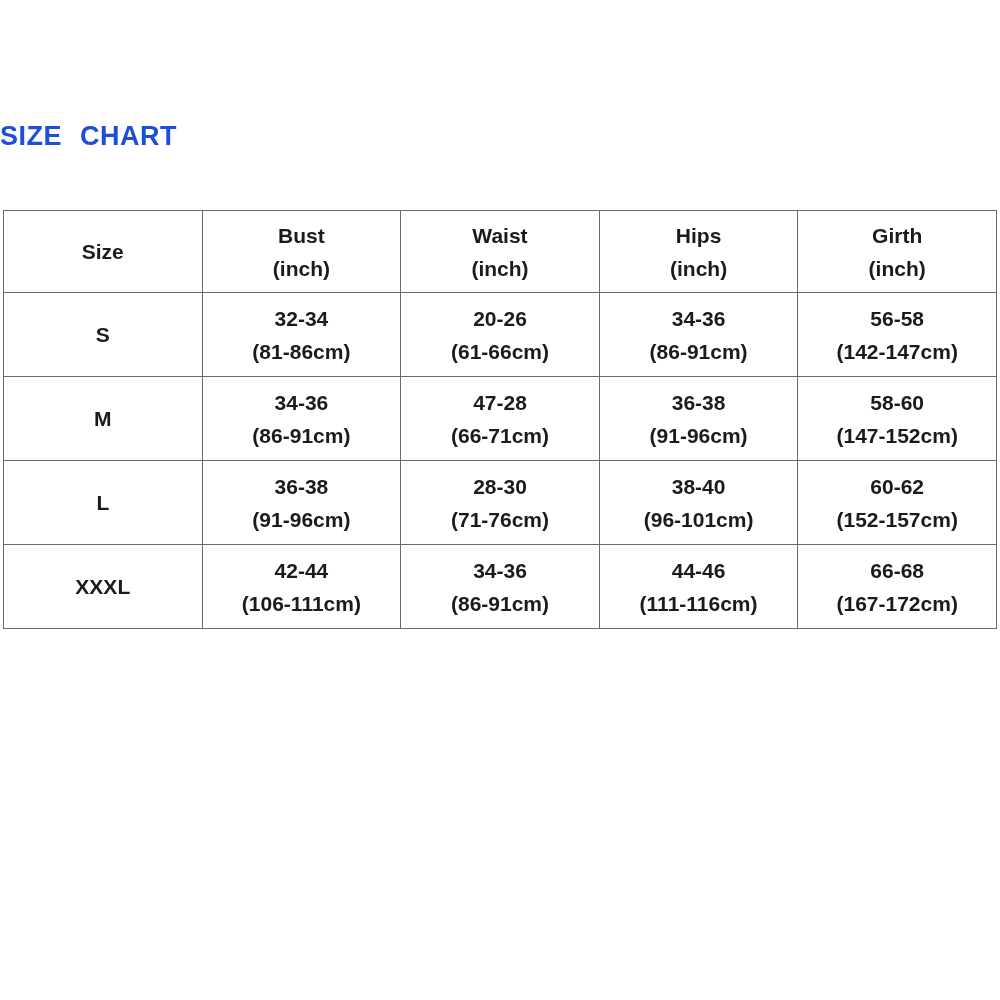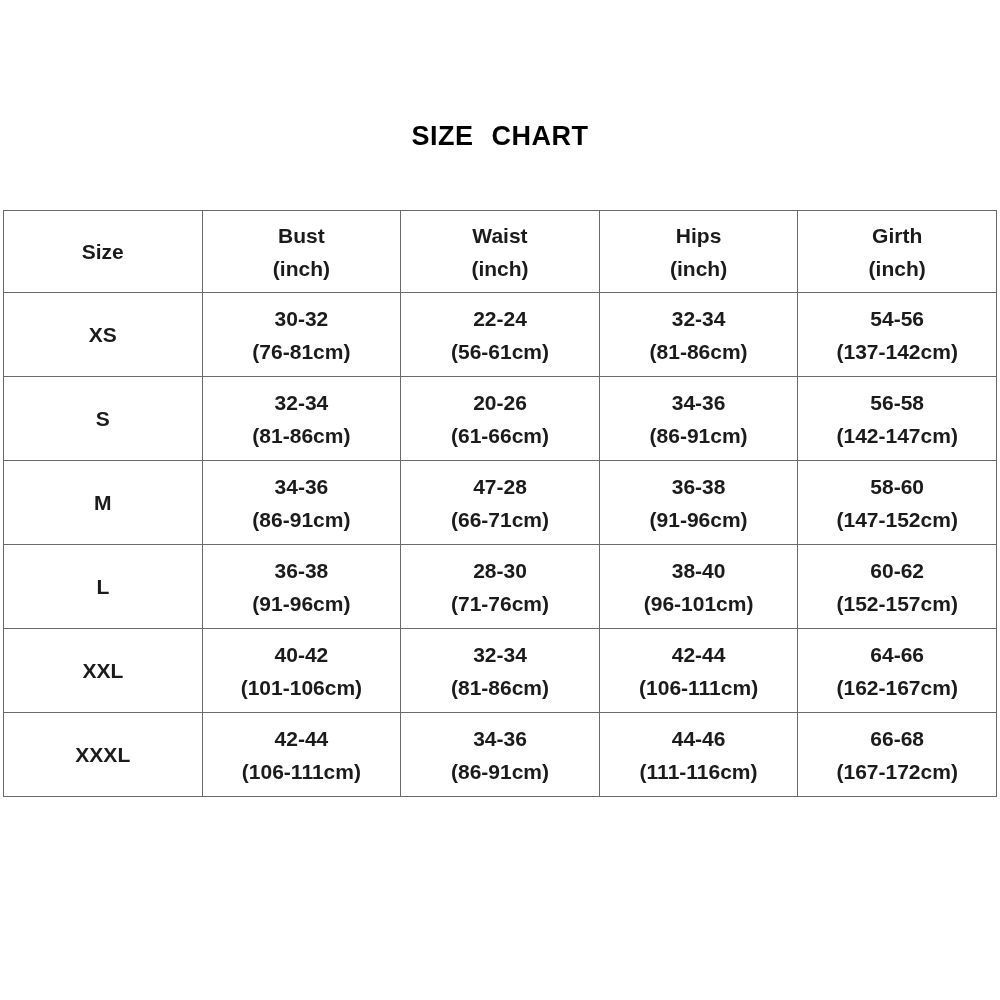--- a/index.html
+++ b/index.html
@@ -16,25 +16,25 @@
     width: 1000px;
     height: 1000px;
     background: #ffffff;
     overflow: hidden;
   }
   .page-title {
     position: absolute;
     top: 118px;
     left: 0;
     width: 100%;
-    text-align: center;
+    text-align: left;
     font-size: 27px;
     line-height: 36px;
     font-weight: bold;
-    color: #000000;
+    color: #1d4ed8;
     letter-spacing: 0.5px;
     word-spacing: 10px;
   }
   table.size-table {
     position: absolute;
     top: 182px;
     left: 3px;
     width: 994px;
     border-collapse: collapse;
     table-layout: fixed;
@@ -79,41 +79,20 @@
             <div class="line">Hips</div>
             <div class="line">(inch)</div>
           </th>
           <th>
             <div class="line">Girth</div>
             <div class="line">(inch)</div>
           </th>
         </tr>
     </thead>
     <tbody>
-        <tr>
-          <td>
-            <div class="line">XS</div>
-          </td>
-          <td>
-            <div class="line">30-32</div>
-            <div class="line">(76-81cm)</div>
-          </td>
-          <td>
-            <div class="line">22-24</div>
-            <div class="line">(56-61cm)</div>
-          </td>
-          <td>
-            <div class="line">32-34</div>
-            <div class="line">(81-86cm)</div>
-          </td>
-          <td>
-            <div class="line">54-56</div>
-            <div class="line">(137-142cm)</div>
-          </td>
-        </tr>
         <tr>
           <td>
             <div class="line">S</div>
           </td>
           <td>
             <div class="line">32-34</div>
             <div class="line">(81-86cm)</div>
           </td>
           <td>
             <div class="line">20-26</div>
@@ -165,41 +144,20 @@
             <div class="line">38-40</div>
             <div class="line">(96-101cm)</div>
           </td>
           <td>
             <div class="line">60-62</div>
             <div class="line">(152-157cm)</div>
           </td>
         </tr>
         <tr>
           <td>
-            <div class="line">XXL</div>
-          </td>
-          <td>
-            <div class="line">40-42</div>
-            <div class="line">(101-106cm)</div>
-          </td>
-          <td>
-            <div class="line">32-34</div>
-            <div class="line">(81-86cm)</div>
-          </td>
-          <td>
-            <div class="line">42-44</div>
-            <div class="line">(106-111cm)</div>
-          </td>
-          <td>
-            <div class="line">64-66</div>
-            <div class="line">(162-167cm)</div>
-          </td>
-        </tr>
-        <tr>
-          <td>
             <div class="line">XXXL</div>
           </td>
           <td>
             <div class="line">42-44</div>
             <div class="line">(106-111cm)</div>
           </td>
           <td>
             <div class="line">34-36</div>
             <div class="line">(86-91cm)</div>
           </td>

